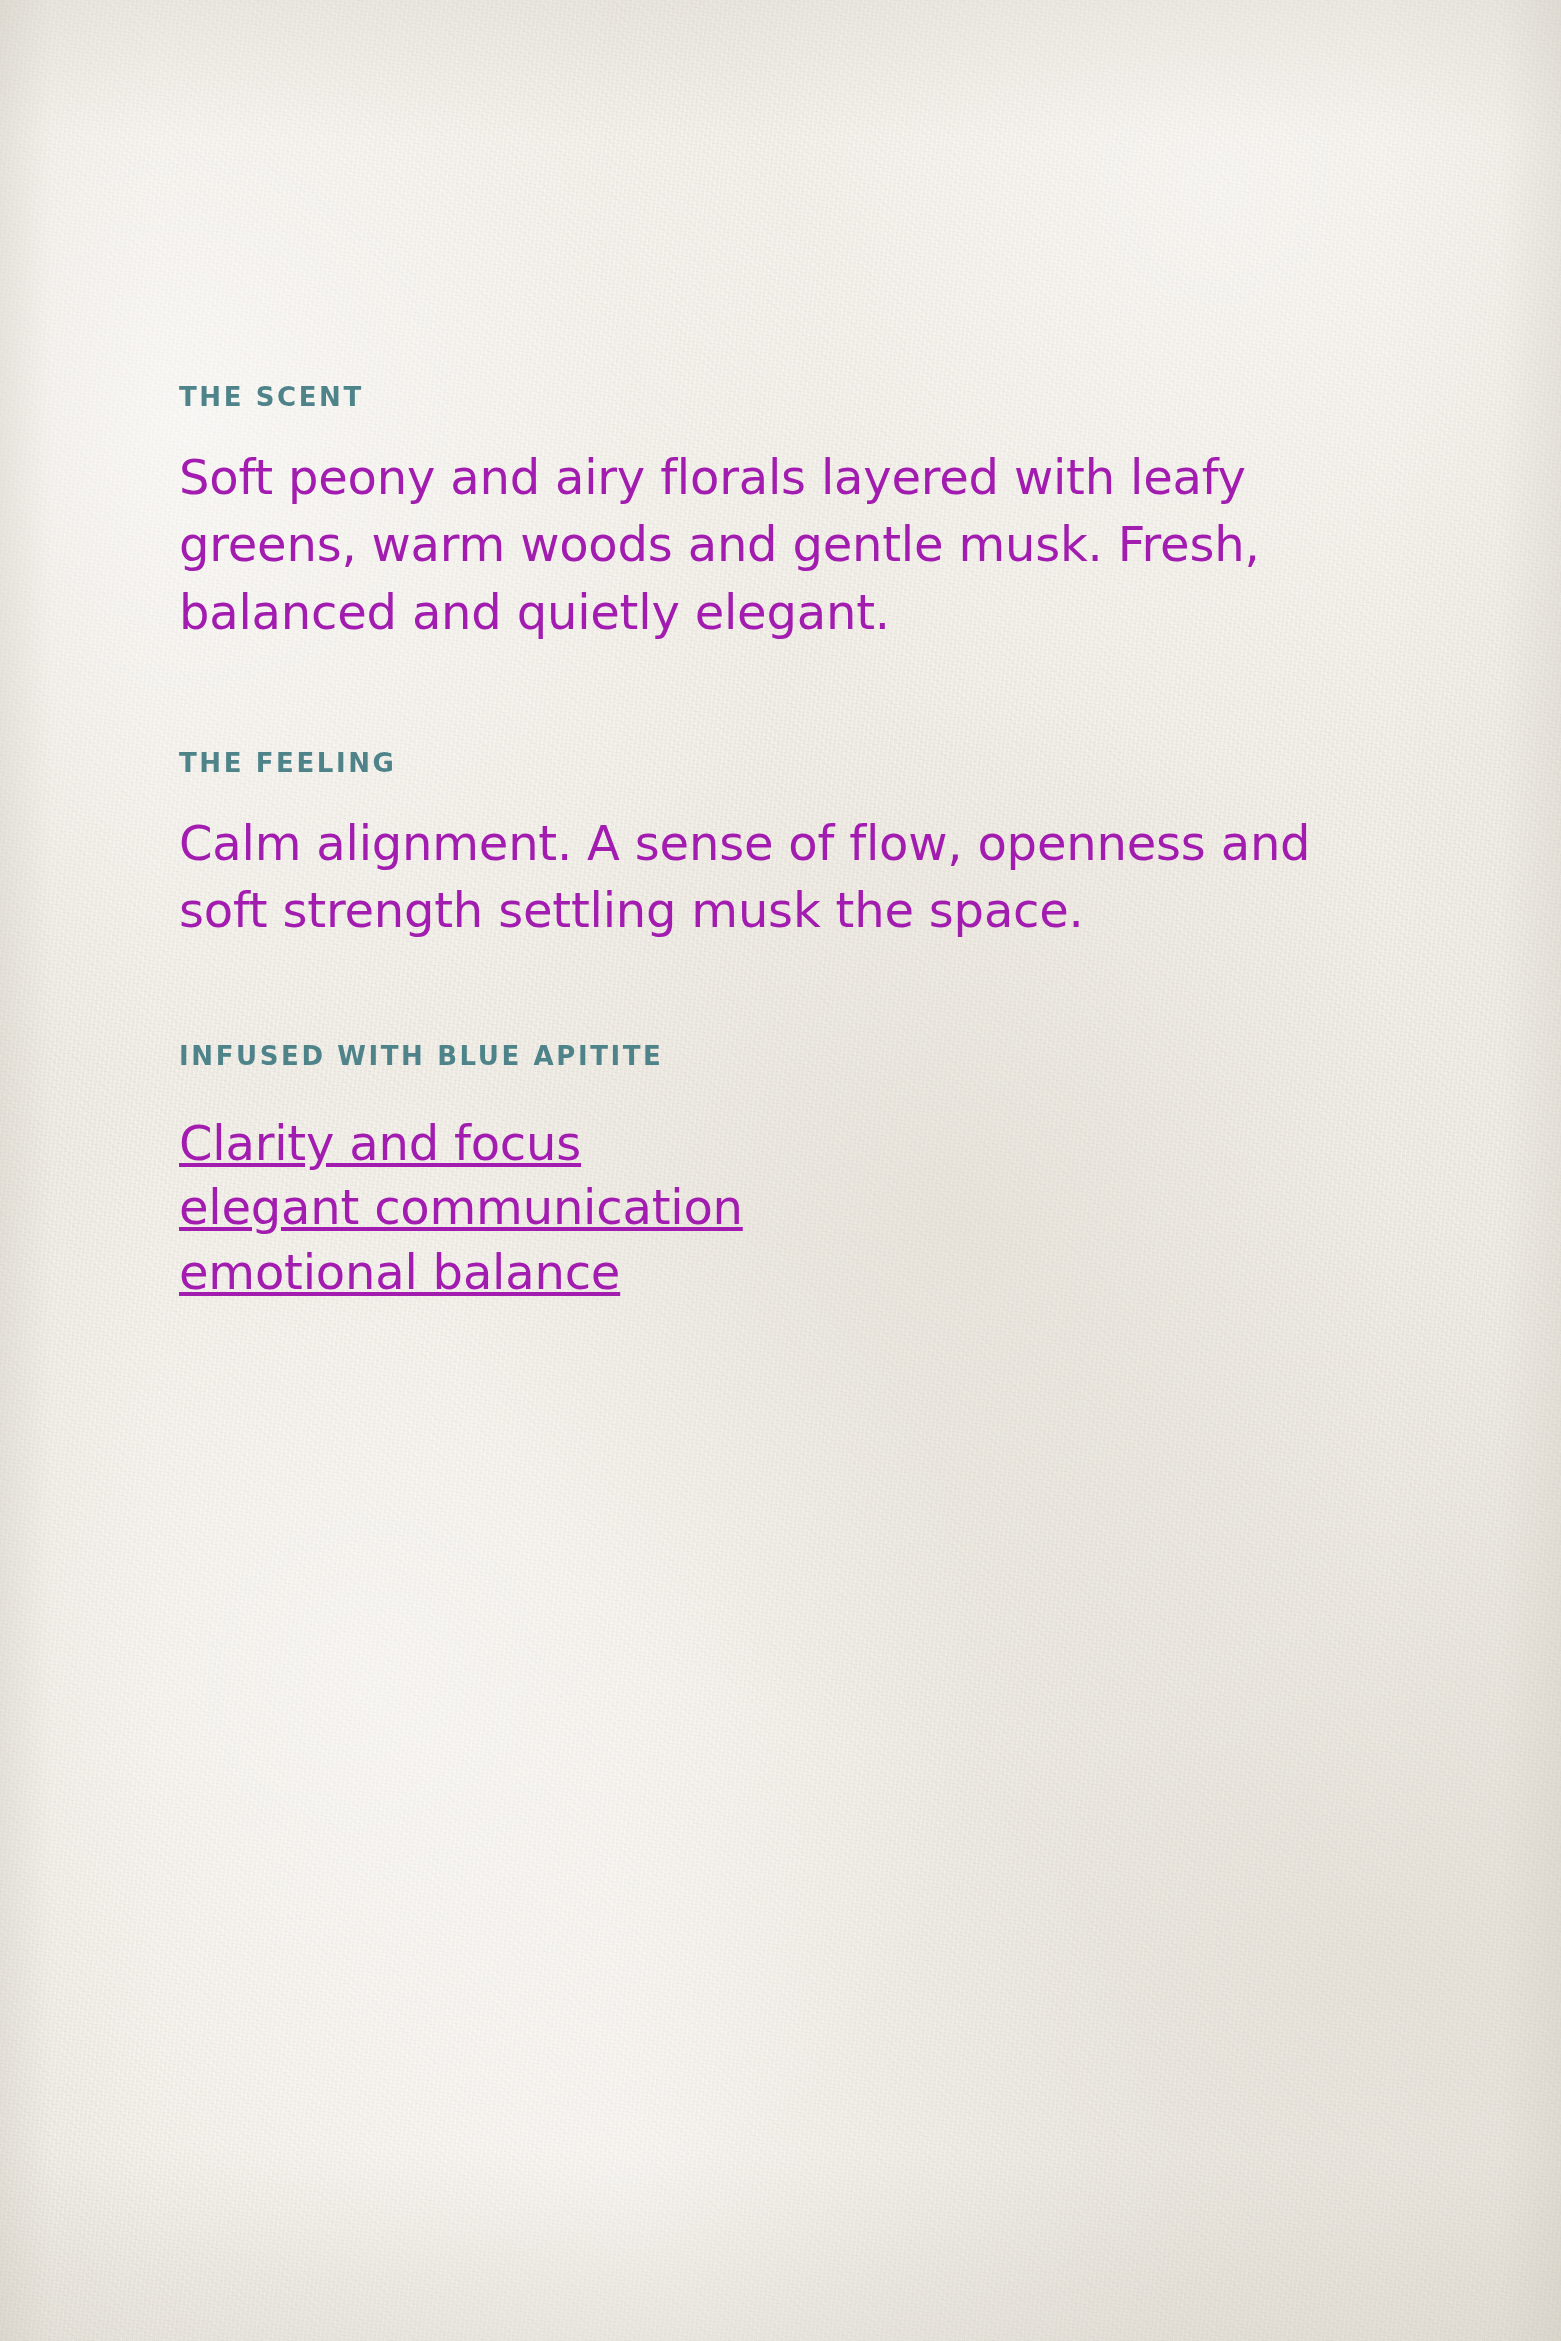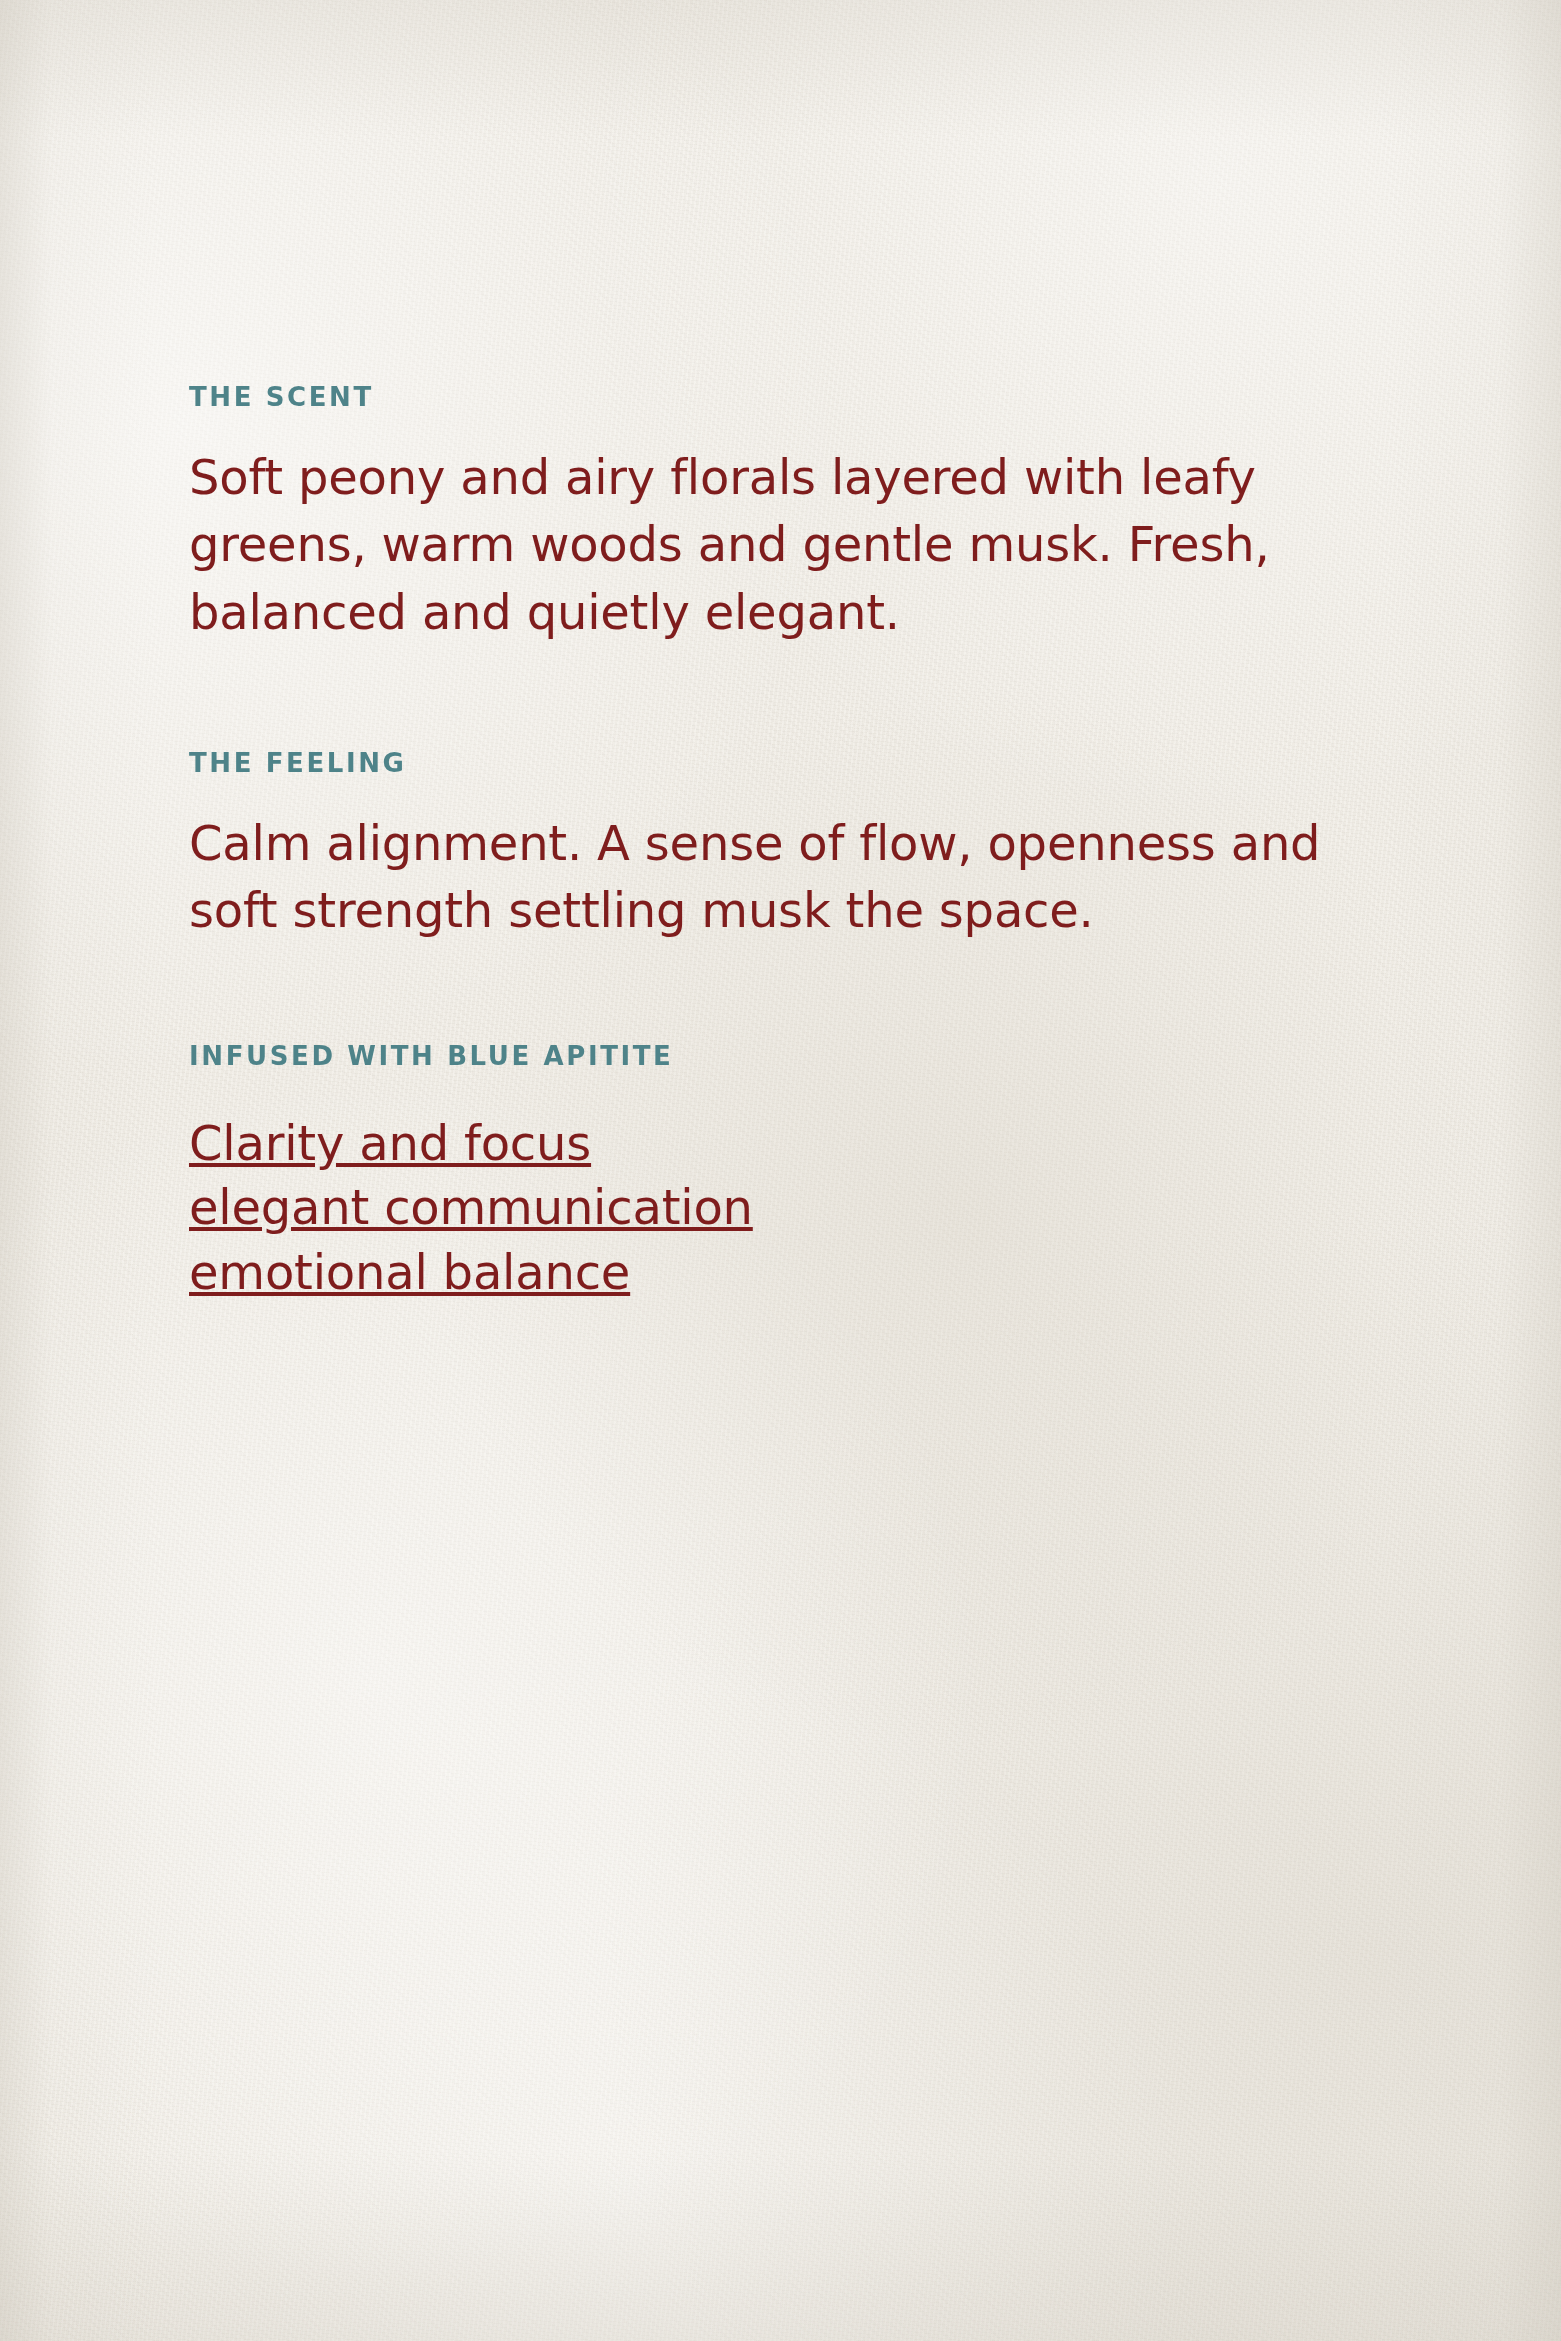--- a/index.html
+++ b/index.html
@@ -38,21 +38,21 @@
     background:
       linear-gradient(to right, rgba(196,190,178,0.30) 0px, rgba(196,190,178,0.05) 52px, rgba(255,255,255,0) 156px),
       linear-gradient(to left, rgba(196,190,178,0.28) 0px, rgba(196,190,178,0.05) 61px, rgba(255,255,255,0) 173px),
       linear-gradient(to bottom, rgba(200,194,182,0.22) 0px, rgba(255,255,255,0) 139px),
       linear-gradient(to top, rgba(200,194,182,0.26) 0px, rgba(255,255,255,0) 191px);
     pointer-events: none;
   }
 
   .content {
     position: absolute;
-    left: 189px;
+    left: 179px;
     top: 382px;
     width: 1214px;
     z-index: 2;
   }
 
   .block {
     margin-bottom: 102px;
   }
   .block:last-child {
     margin-bottom: 0;
@@ -67,21 +67,21 @@
     text-transform: uppercase;
     margin: 0 0 31px 0;
     line-height: 1.2;
   }
 
   .body-text {
     font-family: "DejaVu Sans", sans-serif;
     font-weight: 400;
     font-size: 48px;
     line-height: 1.40;
-    color: #7f1d1d;
+    color: #a21caf;
     margin: 0;
     max-width: 1188px;
     letter-spacing: -0.2px;
   }
 
   .block-scent .body-text { max-width: 1193px; }
   .block-feeling { margin-bottom: 97px; }
   .block-feeling .eyebrow { }
   .block-feeling .body-text { max-width: 1197px; }
 

